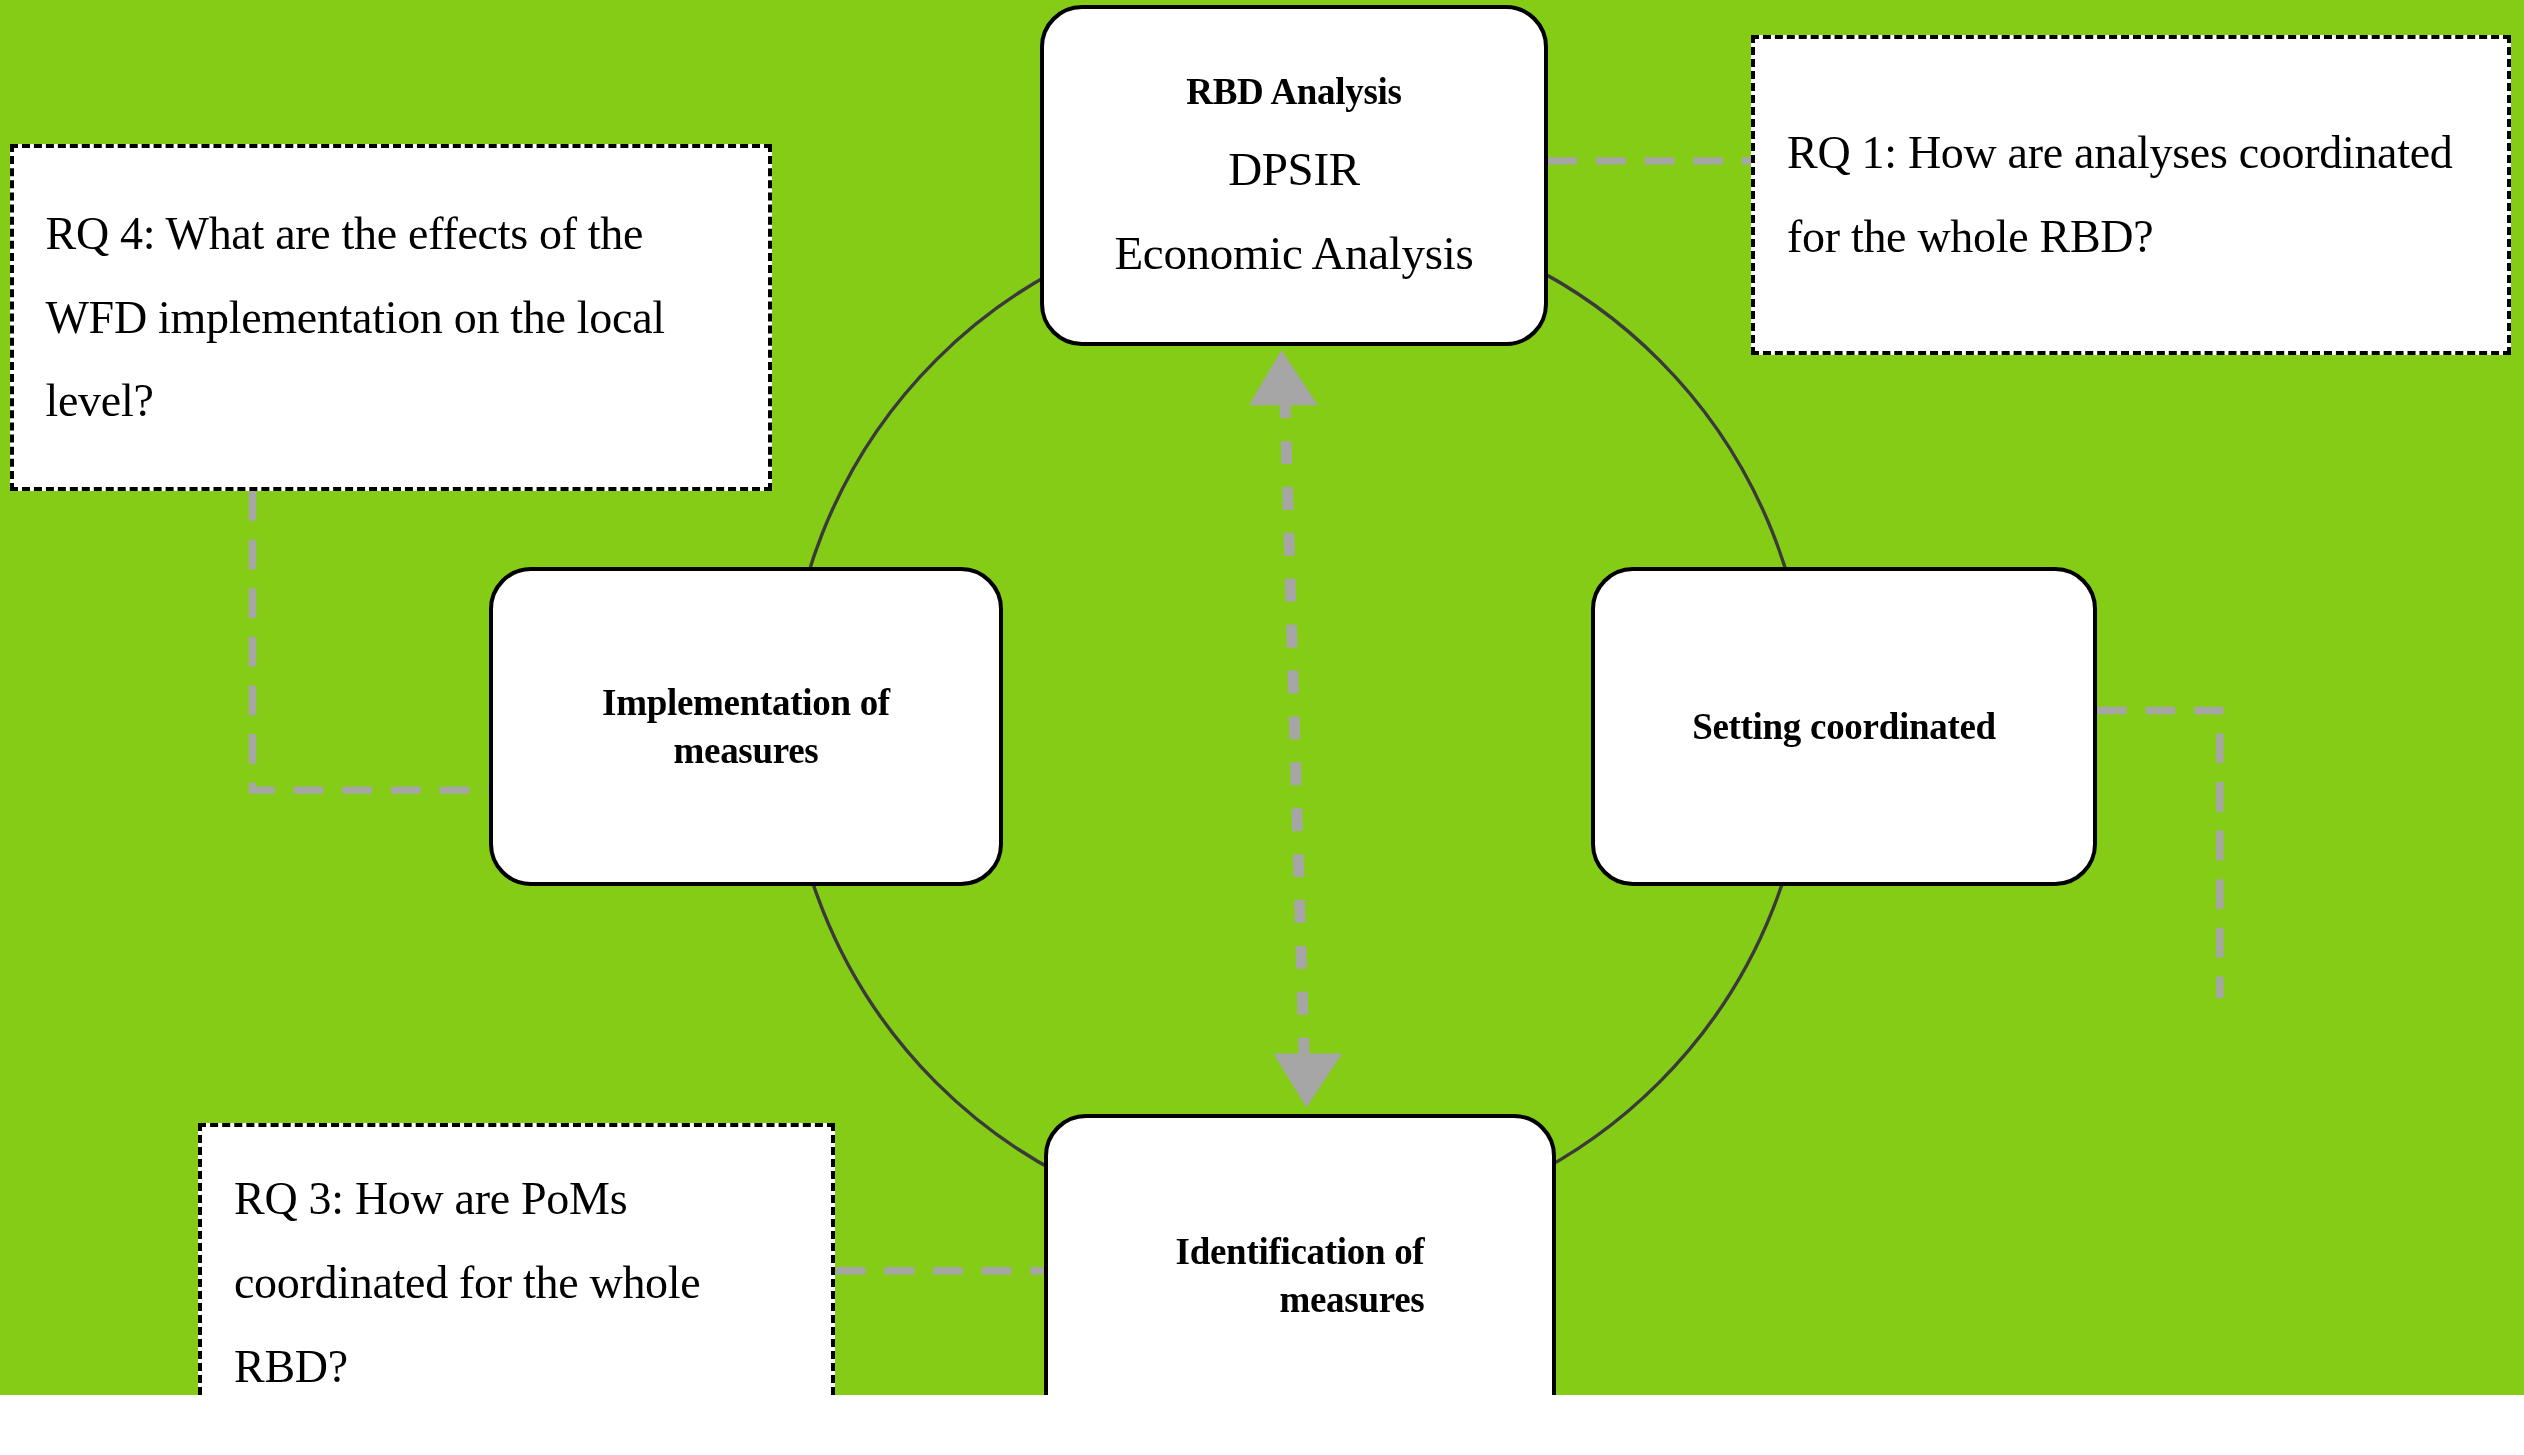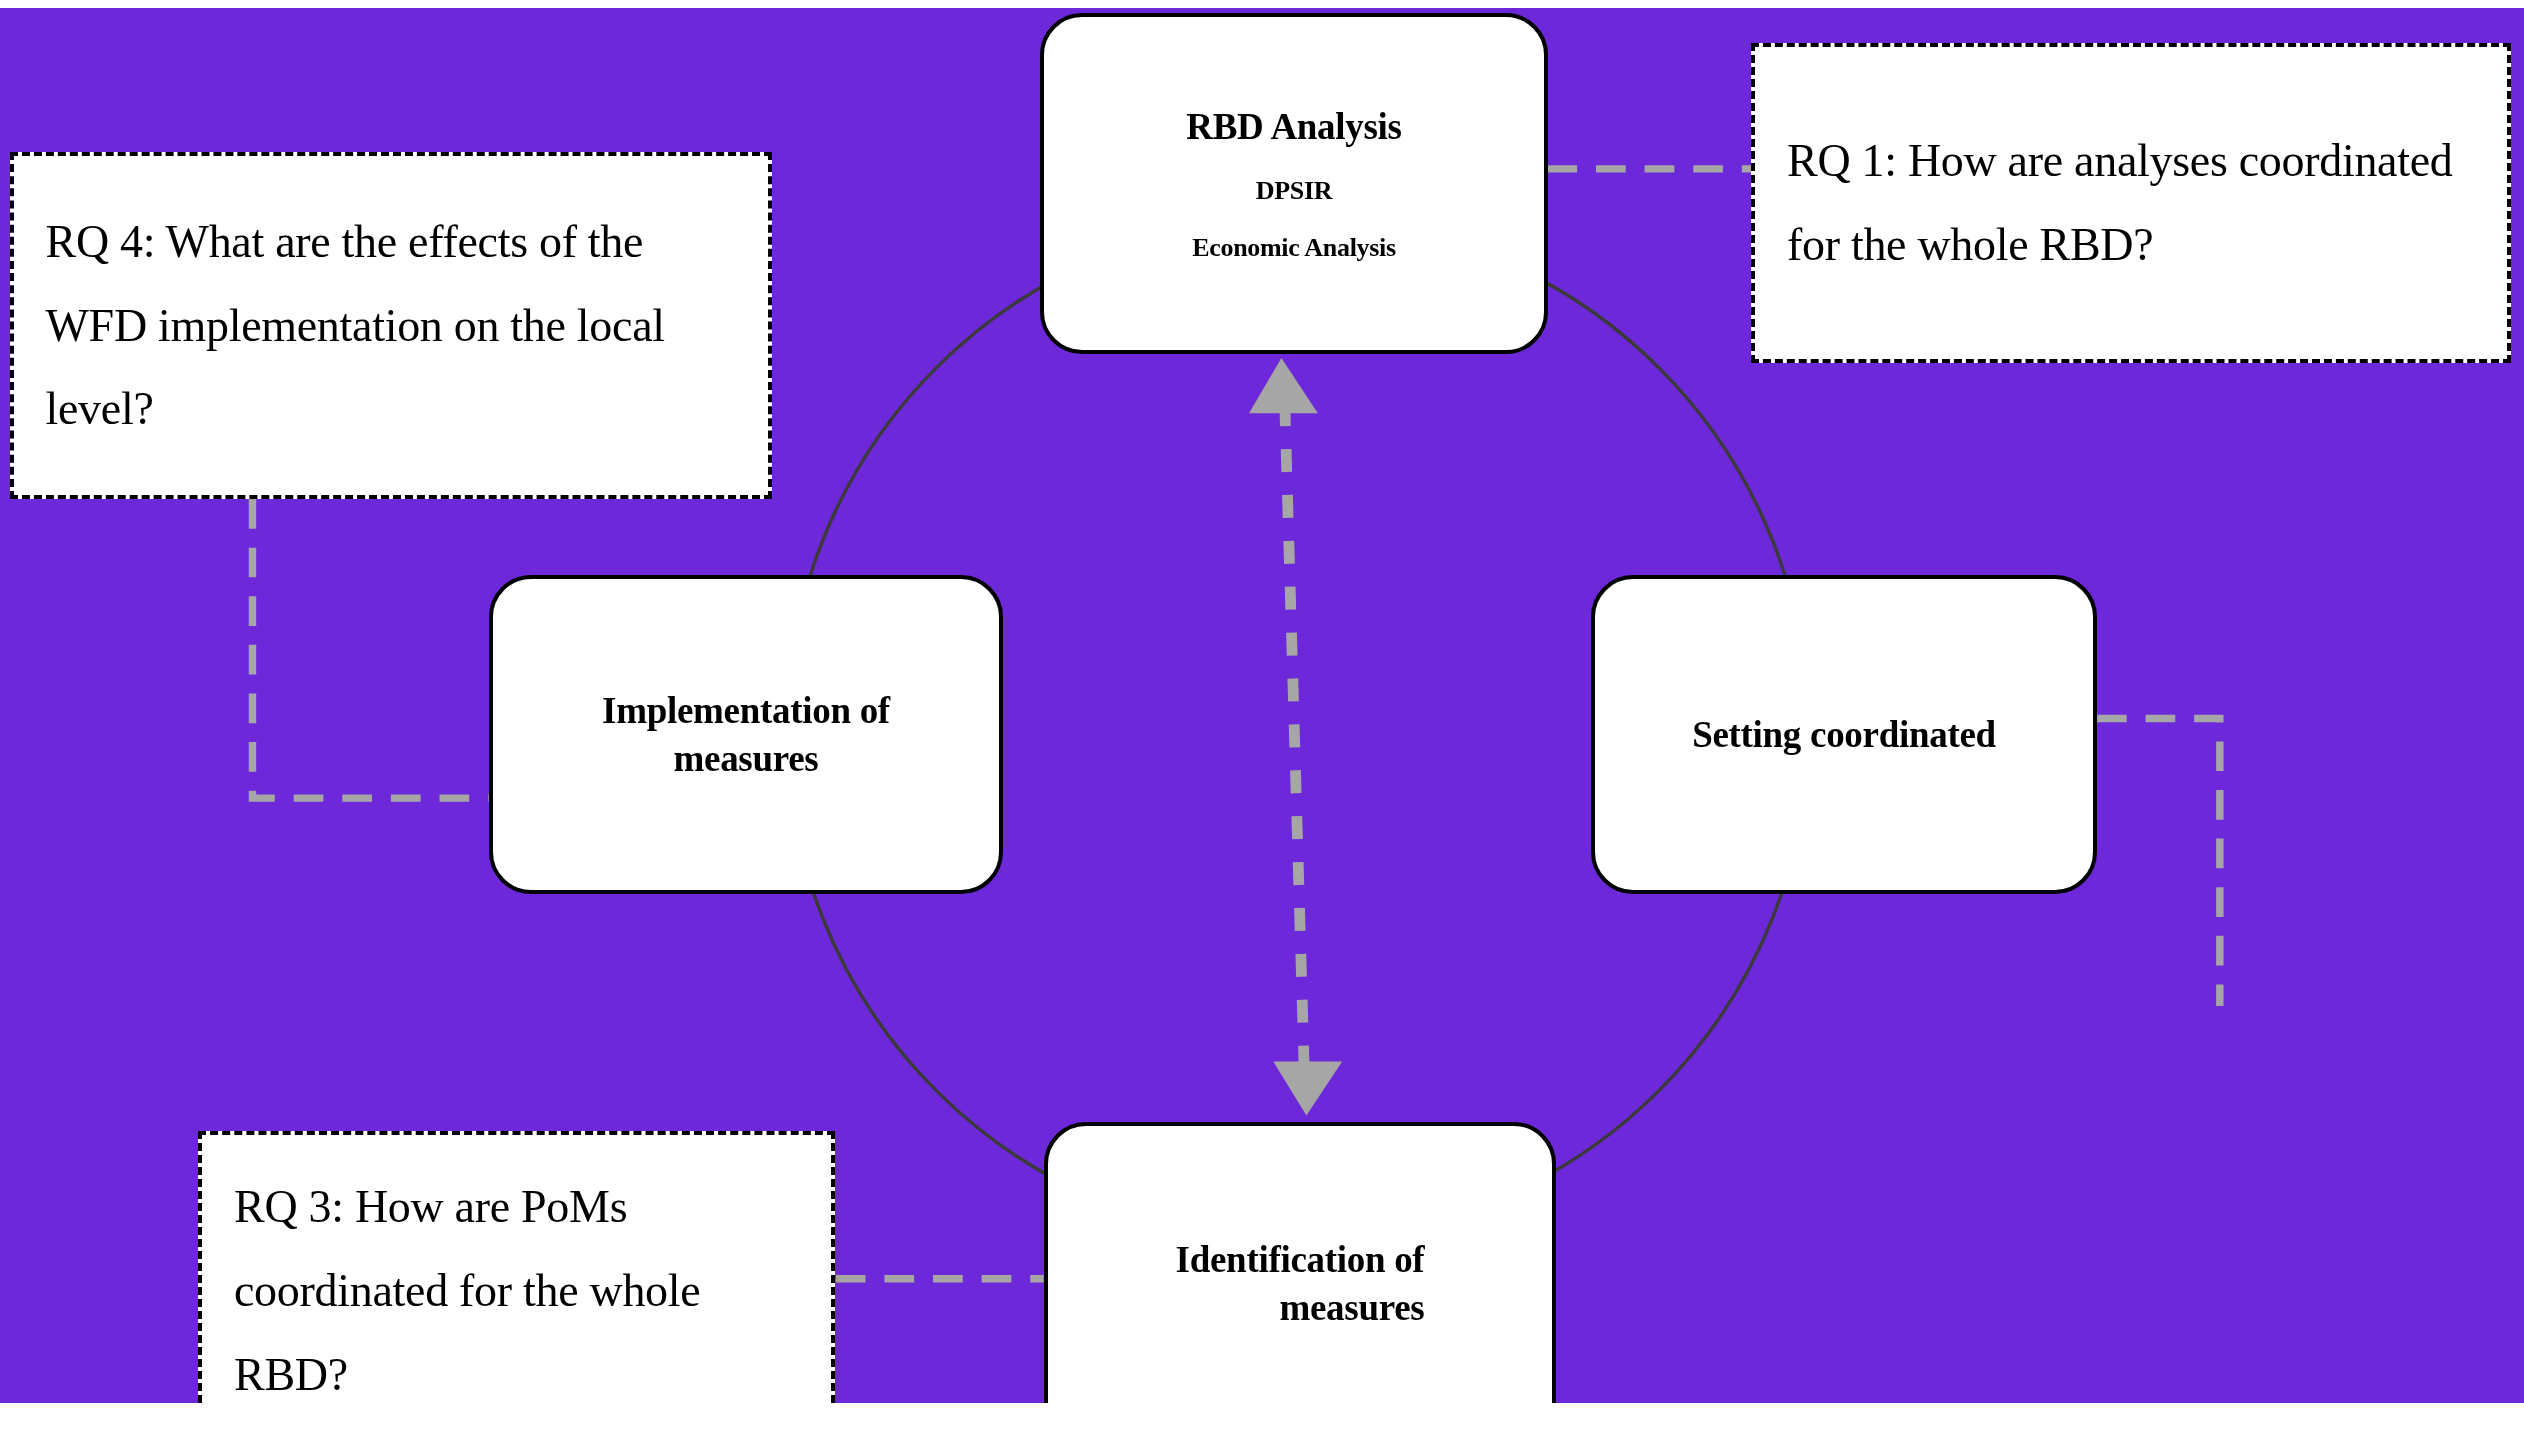--- a/index.html
+++ b/index.html
@@ -4,24 +4,23 @@
 <style>
   html, body {
     margin: 0;
     padding: 0;
     background: #ffffff;
   }
   #canvas {
     position: relative;
     width: 2525px;
     height: 1395px;
-    background: #6d28d9;
+    background: #84cc16;
     overflow: hidden;
     font-family: "Liberation Serif", "DejaVu Serif", serif;
-    margin-top: 8px;
   }
   #svg-layer {
     position: absolute;
     left: 0; top: 0;
     width: 2525px;
     height: 1456px;
   }
 
   
   .stage-box {
@@ -39,22 +38,22 @@
     z-index: 3;
   }
   .stage-title {
     font-weight: bold;
     font-size: 37px;
     line-height: 1.28;
     letter-spacing: -0.3px;
     white-space: pre-line;
   }
   .stage-sub {
-    font-weight: bold;
-    font-size: 26px;
+    font-weight: normal;
+    font-size: 47px;
     line-height: 1.3;
     letter-spacing: -0.3px;
   }
   .stage-title + .stage-sub { margin-top: 24px; }
   .stage-sub + .stage-sub { margin-top: 23px; }
 
   
   .rq-box {
     position: absolute;
     box-sizing: border-box;

